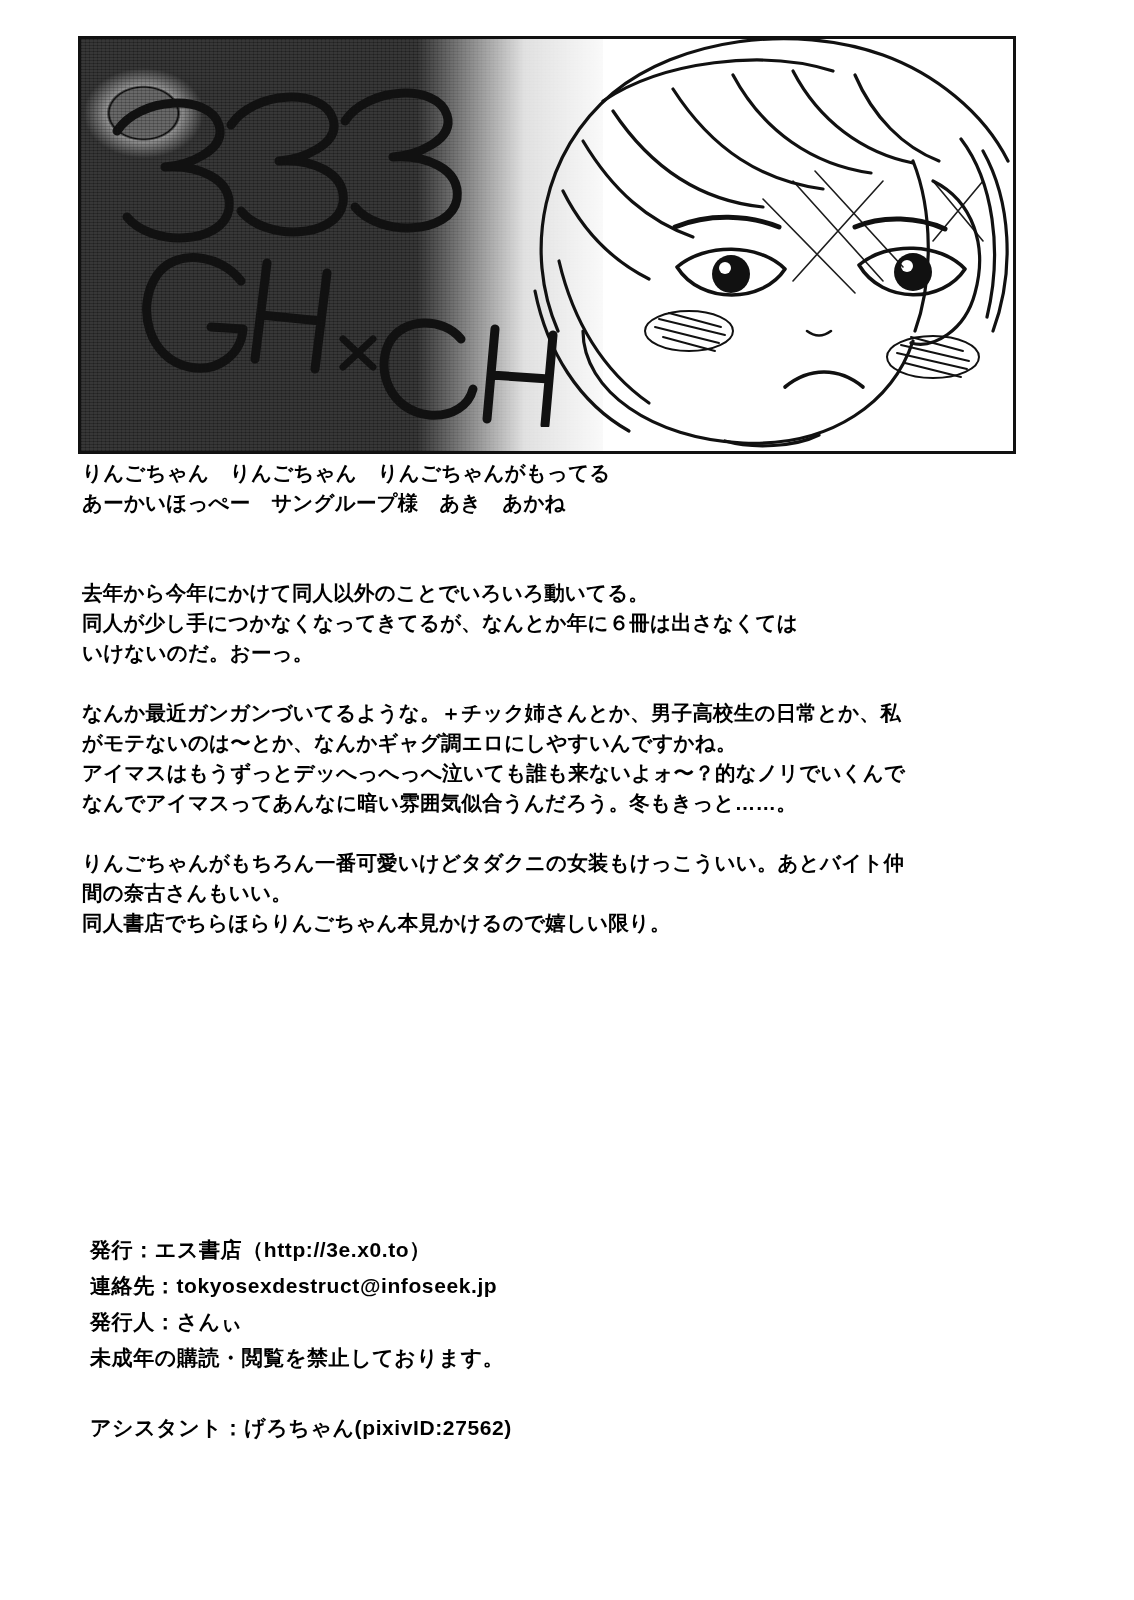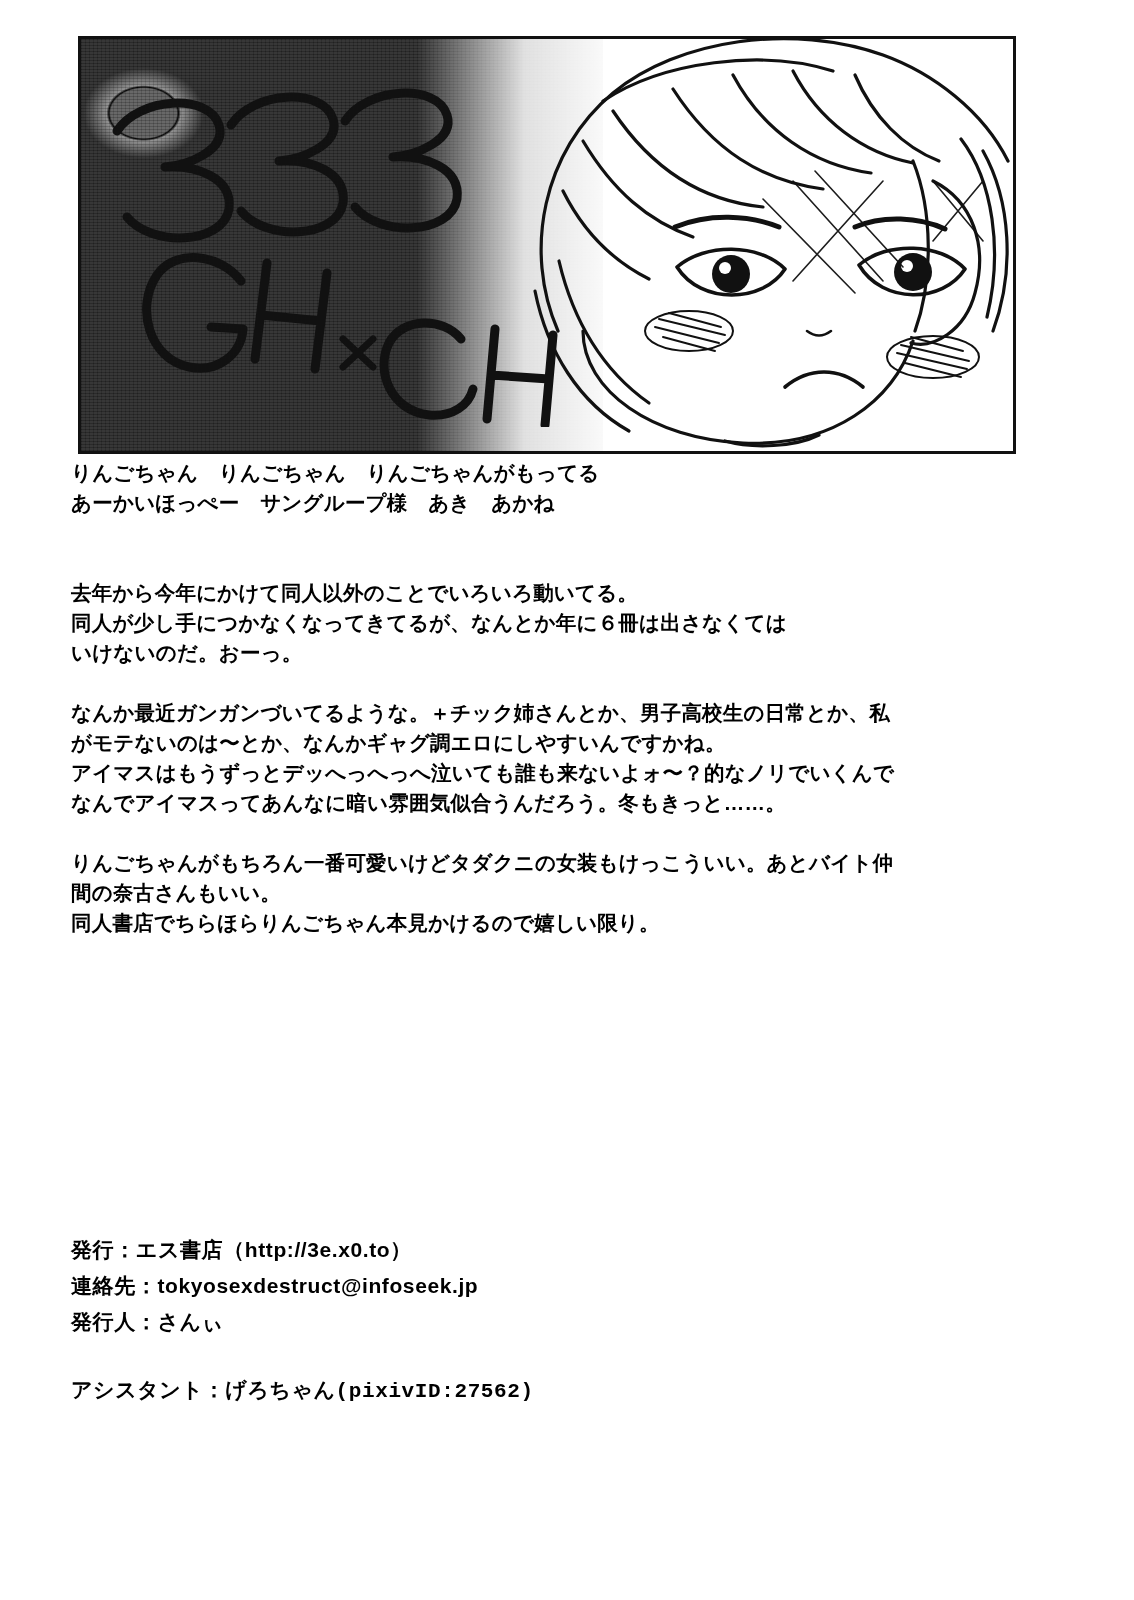--- a/index.html
+++ b/index.html
@@ -77,51 +77,50 @@
     position: absolute;
     right: -10px;
     top: -8px;
     width: 560px;
     height: 420px;
   }
 
   
   .body-text {
     position: absolute;
-    left: 71px;
+    left: 82px;
     top: 458px;
     width: 960px;
   }
   .para {
     font-size: 20.5px;
     line-height: 30px;
     letter-spacing: .2px;
     margin: 0 0 0 0;
     white-space: pre-wrap;
     font-weight: 700;
   }
   .spacer-sm { height: 30px; }
 
   
   .colophon {
     position: absolute;
-    left: 71px;
+    left: 90px;
     top: 1232px;
     width: 960px;
   }
   .colophon .line {
     font-size: 21px;
     line-height: 36px;
     letter-spacing: .6px;
     font-weight: 700;
     white-space: pre;
   }
   .colophon .assistant {
     margin-top: 34px;
-    font-family: Liberation Mono, monospace;
   }
 </style>
 </head>
 <body>
 
 <div class="panel">
 
   <div class="rocks"></div>
   <div class="panel-fade"></div>
 
@@ -233,14 +232,15 @@
 同人書店でちらほらりんごちゃん本見かけるので嬉しい限り。</div>
 
   <div class="spacer-sm"></div>
 
 </div>
 
 <div class="colophon">
   <div class="line">発行：エス書店（http://3e.x0.to）</div>
   <div class="line">連絡先：tokyosexdestruct@infoseek.jp</div>
   <div class="line">発行人：さんぃ</div>
+  <div class="line">未成年の購読・閲覧を禁止しております。</div>
   <div class="line assistant">アシスタント：げろちゃん(pixivID:27562)</div>
 </div>
 
 </body></html>

